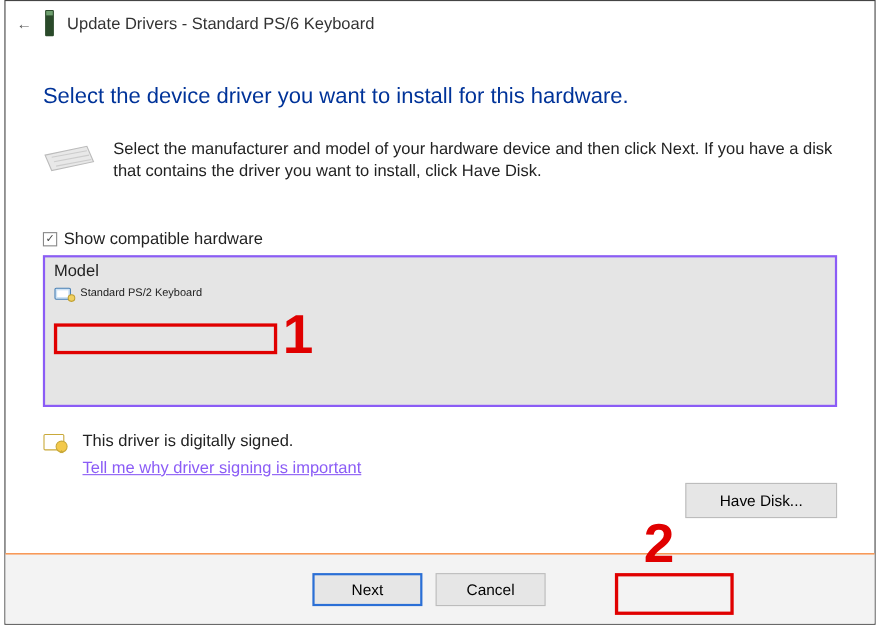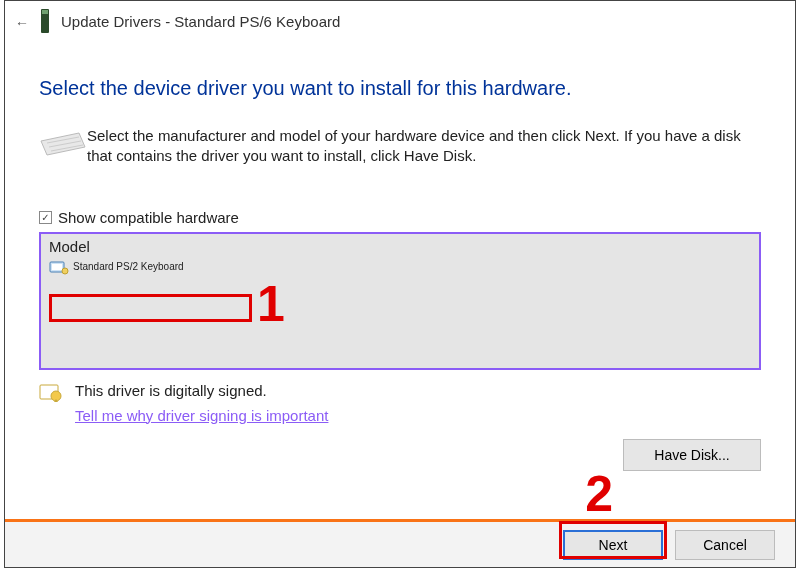--- a/index.html
+++ b/index.html
@@ -41,21 +41,21 @@
       padding: 12px 34px 0 34px;
     }
     .heading {
       color: #003399;
       font-size: 20px;
       font-weight: 400;
       margin: 24px 0 26px 0;
     }
     .instr-row {
       display: flex;
-      gap: 0;
+      gap: 16px;
       margin-bottom: 42px;
     }
     .kbd-img {
       width: 48px; height: 30px;
       flex-shrink: 0;
       margin-top: 3px;
     }
     .instr-text {
       font-size: 15px;
       line-height: 1.35;
@@ -110,21 +110,21 @@
       position: absolute;
       left: 252px;
       top: 274px;
       font-size: 50px;
       font-weight: 800;
       color: #e00000;
       font-family: Arial, sans-serif;
       pointer-events: none;
     }
     .sign-row {
-      margin-top: 12px;
+      margin-top: 22px;
       display: flex;
       align-items: flex-start;
     }
     .sign-icon {
       width: 24px; height: 18px;
       flex-shrink: 0;
       margin-right: 12px;
       margin-top: 2px;
     }
     .sign-col { display: flex; flex-direction: column; gap: 8px; font-size: 15px; }
@@ -140,25 +140,25 @@
       width: 138px;
       height: 32px;
       background: #e6e6e6;
       border: 1px solid #bcbcbc;
       font-size: 14px;
       cursor: pointer;
     }
     .btn-bar {
       position: absolute;
       left: 0; right: 0; bottom: 0;
-      height: 48px;
+      height: 64px;
       background: #f3f3f3;
-      border-top: 3px solid #f97316;
-      display: flex;
-      justify-content: flex-end;
+      border-top: 1px solid #f97316;
+      display: flex;
+      justify-content: center;
       align-items: center;
       gap: 12px;
       padding-right: 20px;
     }
     .btn {
       width: 100px;
       height: 30px;
       background: #e6e6e6;
       border: 1px solid #bcbcbc;
       font-size: 14px;

